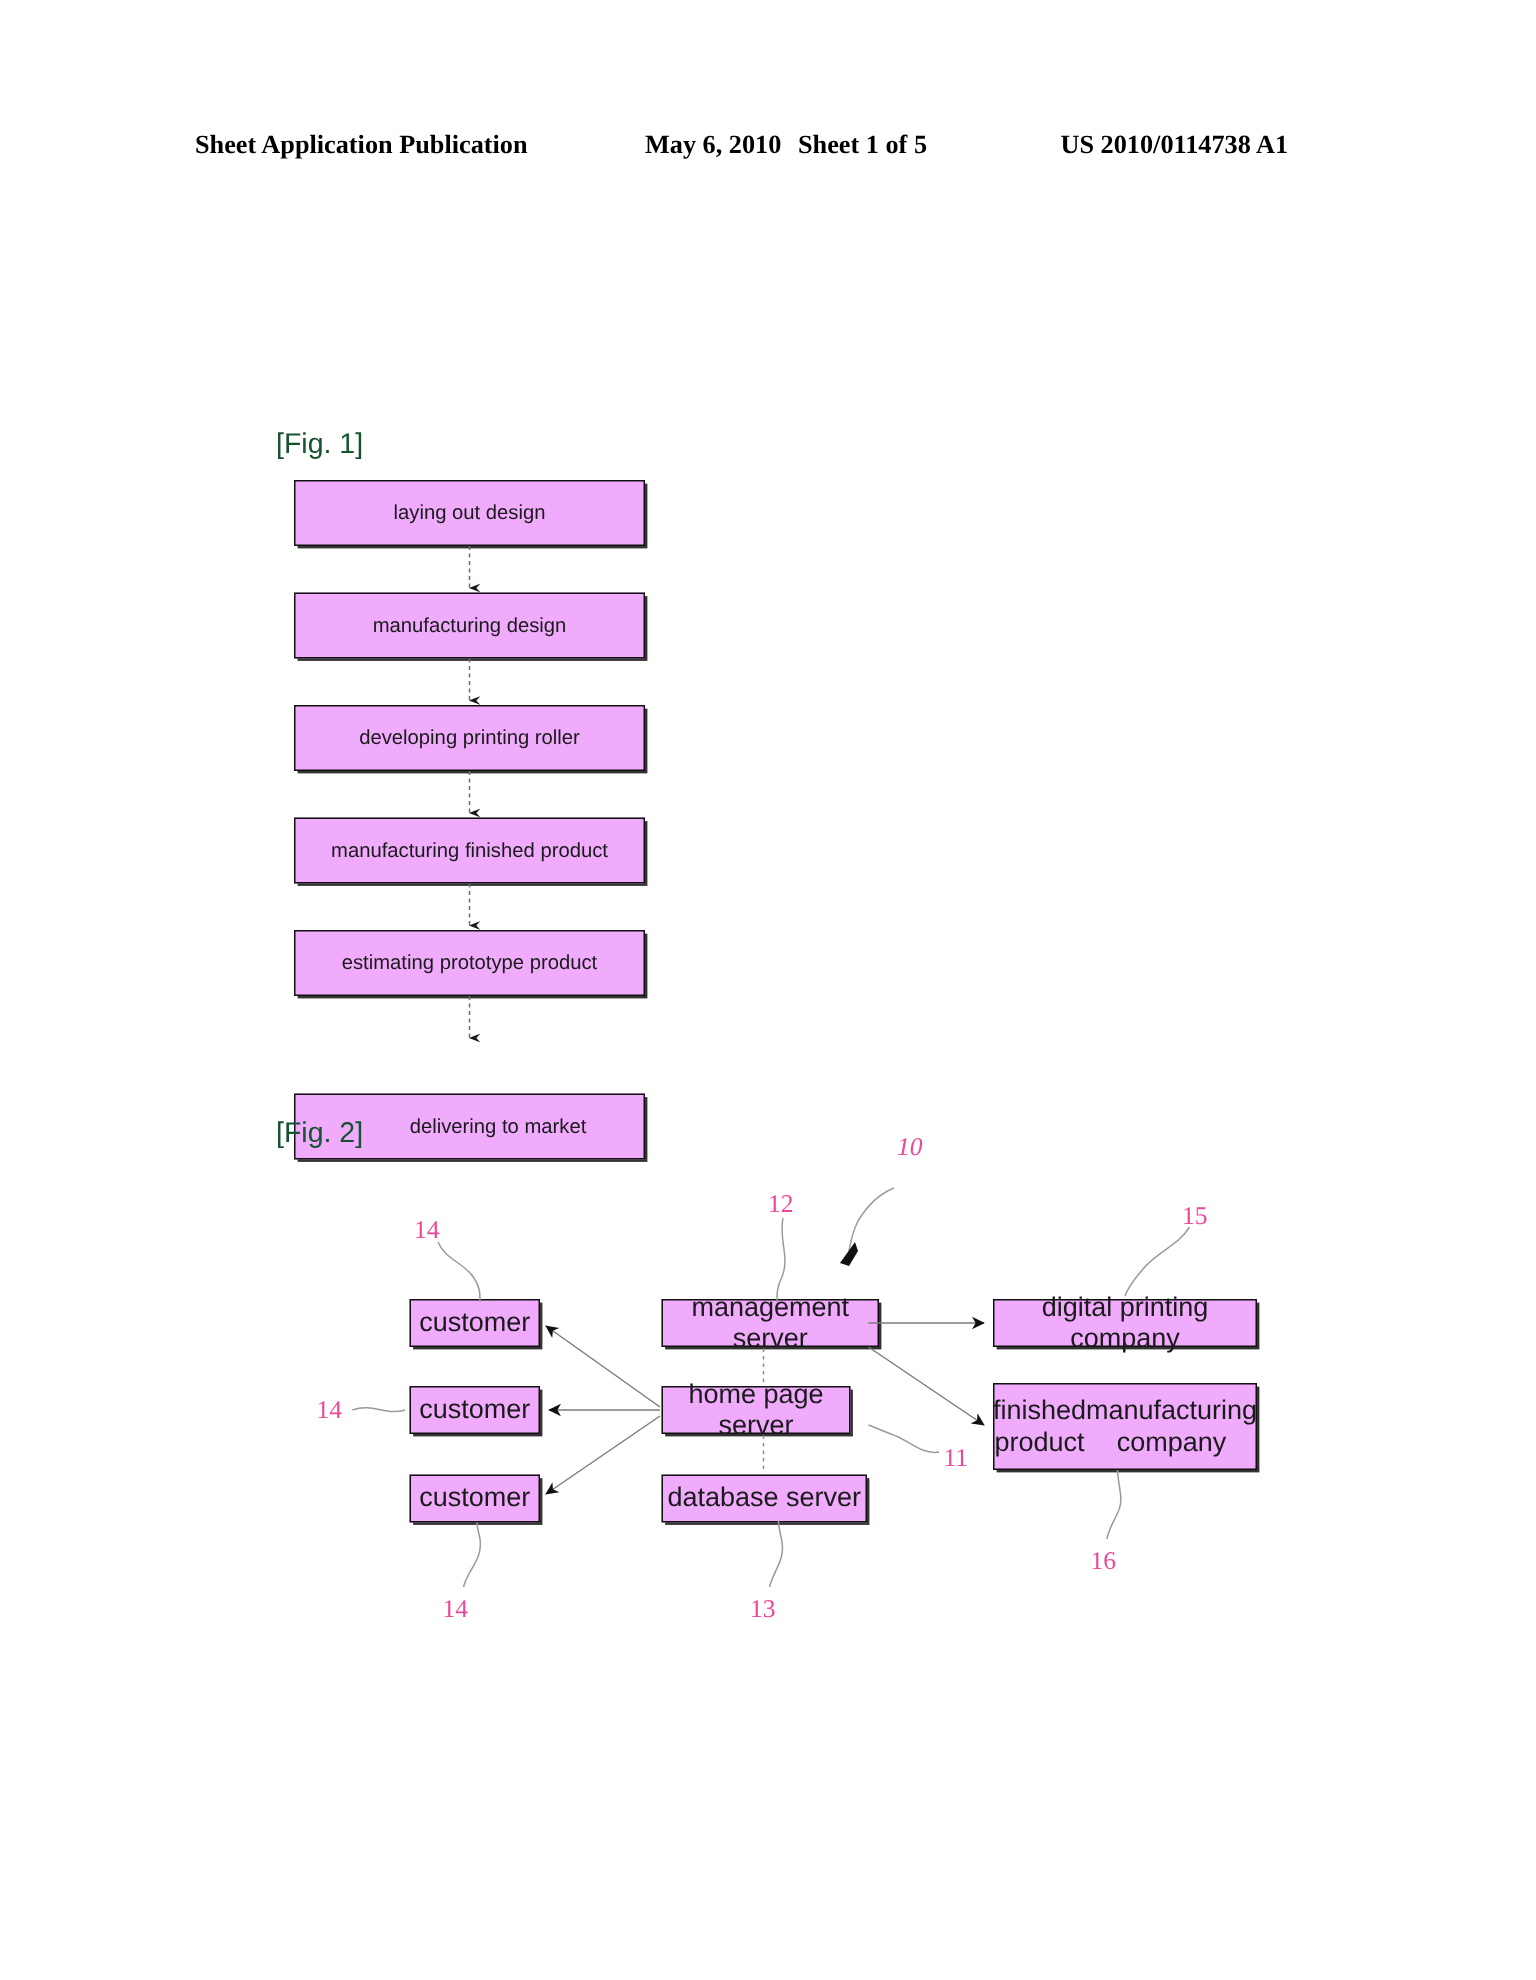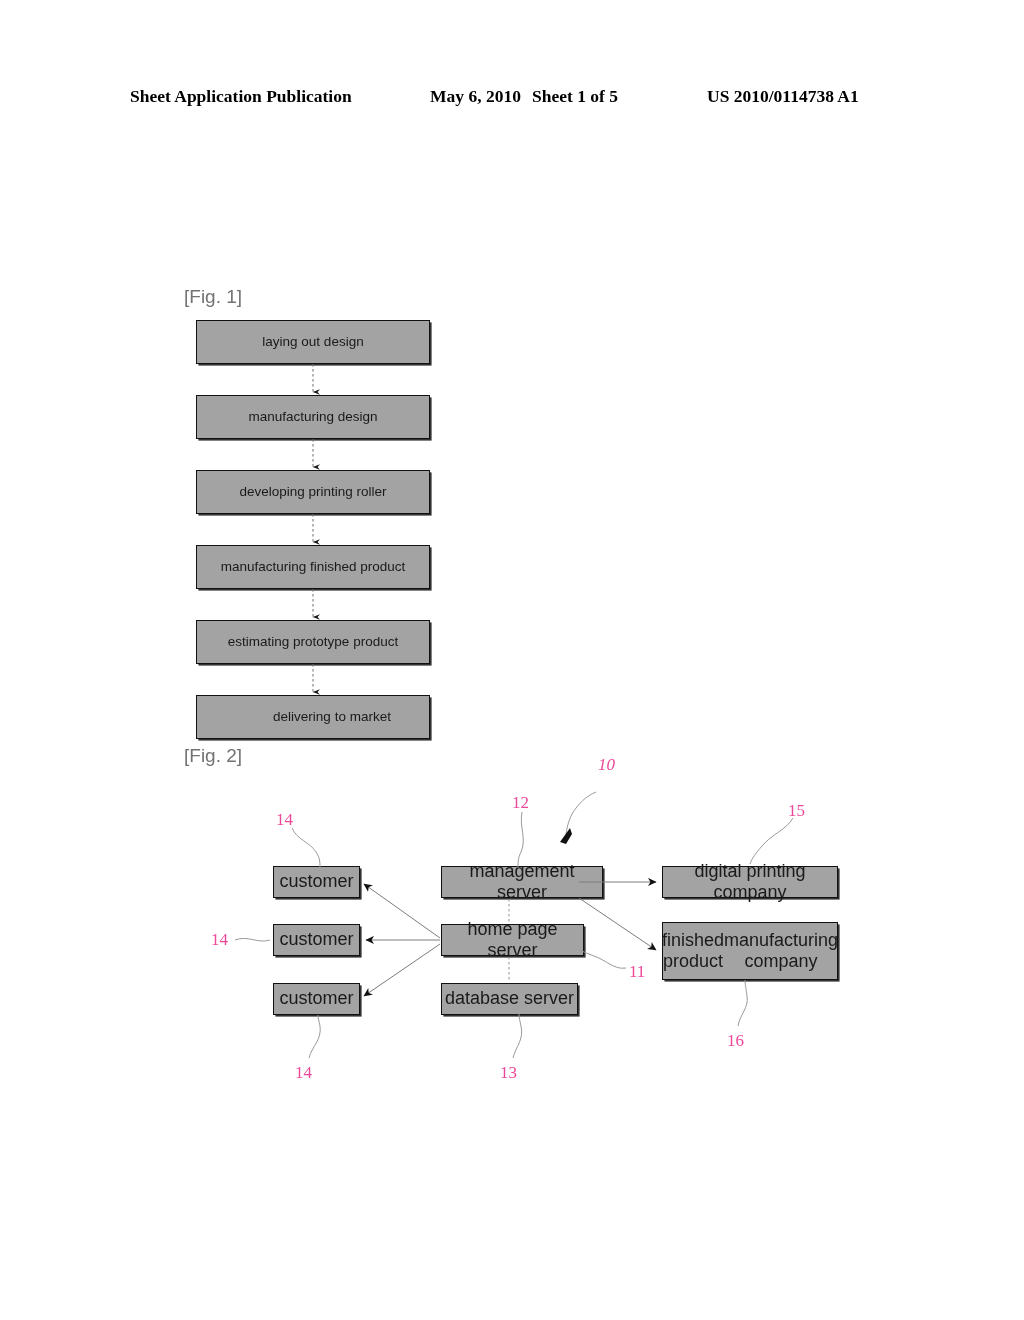--- a/index.html
+++ b/index.html
@@ -32,32 +32,32 @@
   .hdr-pub   { position: absolute; left: 130px;  top: 0; }
   .hdr-date  { position: absolute; left: 430px;  top: 0; }
   .hdr-sheet { position: absolute; left: 532px;  top: 0; }
   .hdr-num   { position: absolute; left: 707px;  top: 0; }
 
   
   .fig-caption {
     position: absolute;
     font-family: "Liberation Sans", sans-serif;
     font-size: 19px;
-    color: #737373;
+    color: #14532d;
     white-space: nowrap;
   }
   #fig1-caption { left: 184px; top: 286px; }
   #fig2-caption { left: 184px; top: 745px; }
 
   
   .box {
     position: absolute;
     box-sizing: border-box;
     border: 1.6px solid #111111;
-    background: #a3a3a3;
+    background: #f0abfc;
     display: flex;
     align-items: center;
     justify-content: center;
     text-align: center;
     font-family: "Liberation Sans", sans-serif;
     color: #1a1a1a;
     line-height: 1.18;
     box-shadow: 2px 2px 0 -0.4px #333333;
   }
   .fig1-box {
@@ -98,30 +98,30 @@
   <span class="hdr-num">US 2010/0114738 A1</span>
 </div>
 
 <div class="fig-caption" id="fig1-caption">[Fig. 1]</div>
 
 <div class="box fig1-box" style="top:320px;">laying out design</div>
 <div class="box fig1-box" style="top:395px;">manufacturing design</div>
 <div class="box fig1-box" style="top:470px;">developing printing roller</div>
 <div class="box fig1-box" style="top:545px;">manufacturing finished product</div>
 <div class="box fig1-box" style="top:620px;">estimating prototype product</div>
-<div class="box fig1-box" style="top:695px;padding-left:38px;">delivering to market</div>
+<div class="box fig1-box" style="top:729px;padding-left:38px;">delivering to market</div>
 
 <div class="fig-caption" id="fig2-caption">[Fig. 2]</div>
 
 <div class="box fig2-box" style="left:273px; top:866px; width:87px; height:32px;">customer</div>
 <div class="box fig2-box" style="left:273px; top:924px; width:87px; height:32px;">customer</div>
 <div class="box fig2-box" style="left:273px; top:983px; width:87px; height:32px;">customer</div>
 
-<div class="box fig2-box" style="left:441px; top:866px; width:162px; height:32px;">management server</div>
-<div class="box fig2-box" style="left:441px; top:924px; width:143px; height:32px;">home page server</div>
+<div class="box fig2-box" style="left:441px; top:866px; width:145px; height:32px;">management server</div>
+<div class="box fig2-box" style="left:441px; top:924px; width:126px; height:32px;">home page server</div>
 <div class="box fig2-box" style="left:441px; top:983px; width:137px; height:32px;">database server</div>
 
 <div class="box fig2-box" style="left:662px; top:866px; width:176px; height:32px;">digital printing company</div>
 
 <div class="box fig2-box" style="left:662px; top:922px; width:176px; height:58px; flex-direction:row;">
   <span>finished product</span>
   <span>manufacturing company</span>
 </div>
 
 <div class="ref-num" style="left:598px; top:755px;font-style:italic;">10</div>

